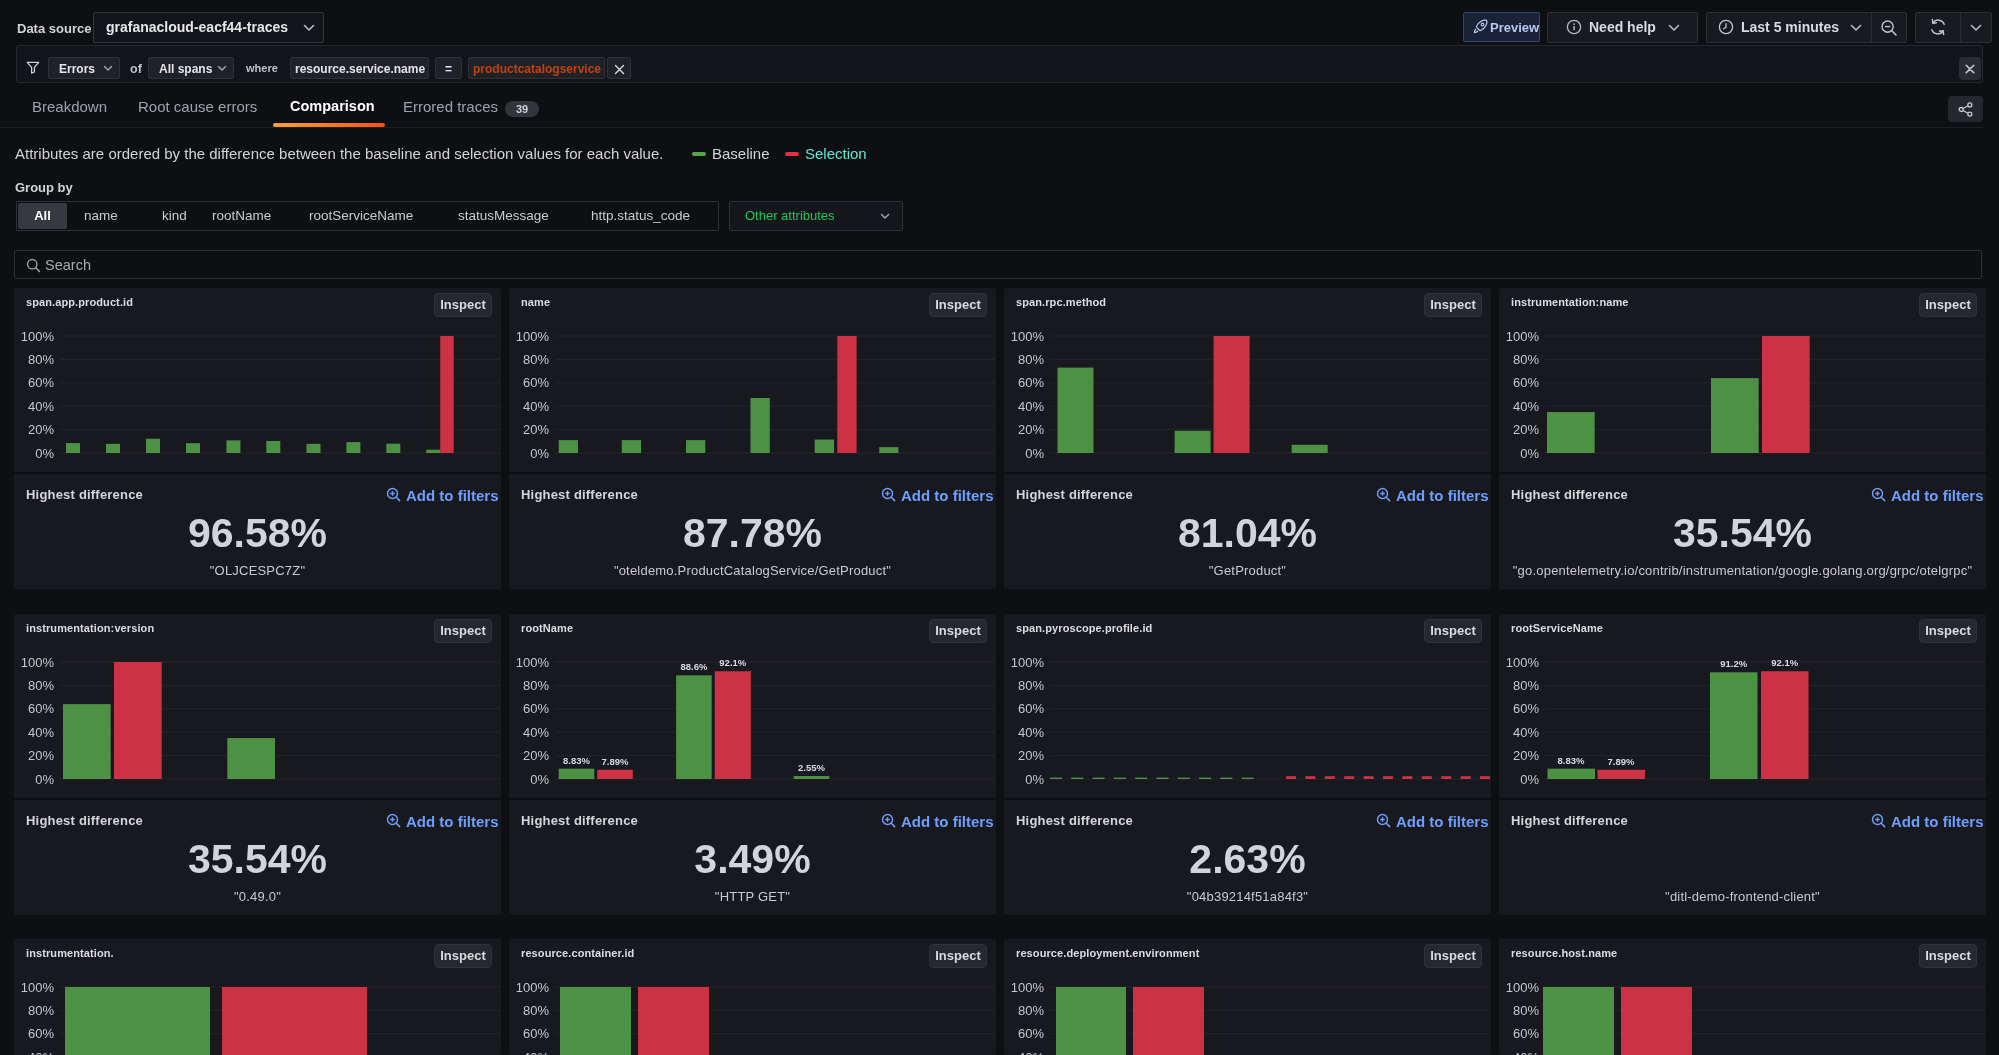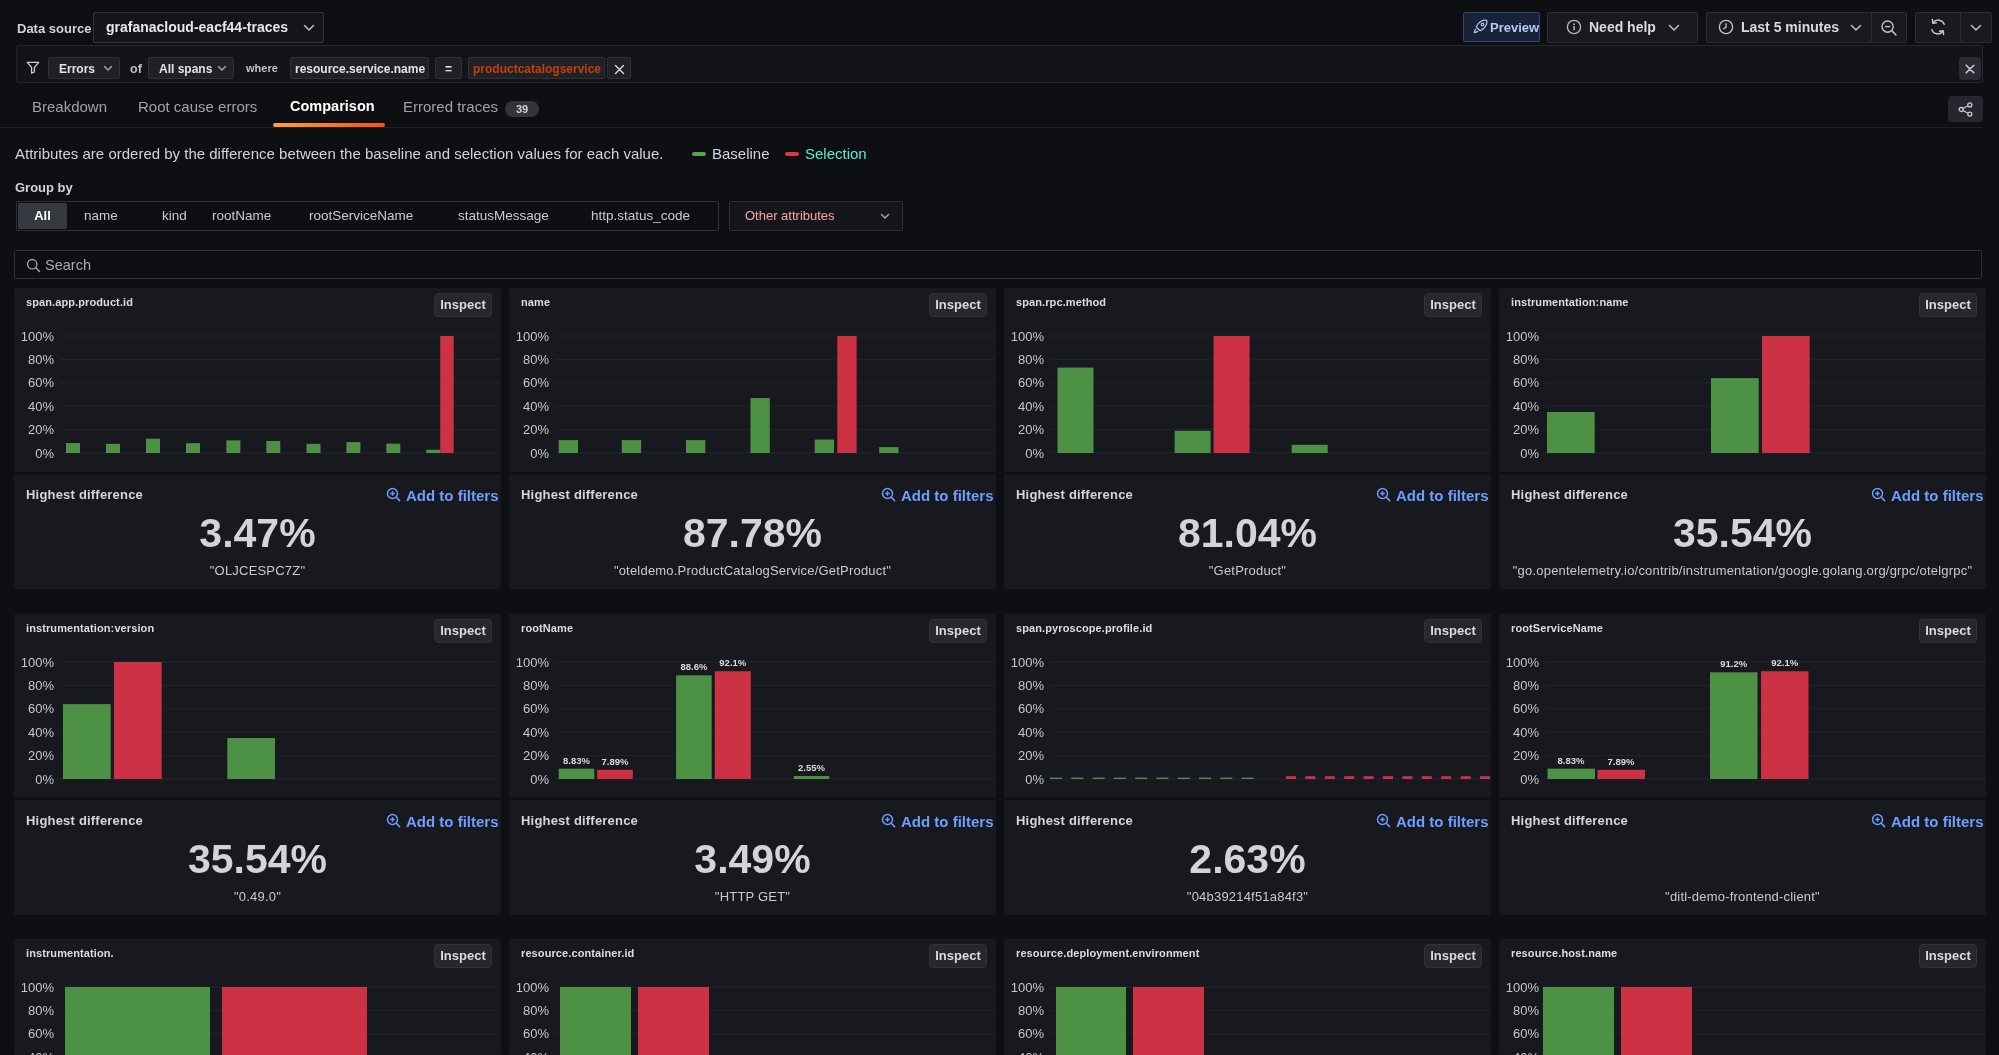--- a/index.html
+++ b/index.html
@@ -118,21 +118,21 @@
 <div class="abs" style="left:15px;top:180px;font-size:13px;font-weight:bold;color:#d2d3d8;">Group by</div>
 <div class="abs" style="left:16px;top:201px;width:703px;height:30px;border:1px solid #2e3036;border-radius:2px;"></div>
 <div class="abs" style="left:18px;top:203px;width:49px;height:26px;background:#363940;border-radius:2px;text-align:center;line-height:26px;font-size:13px;font-weight:bold;color:#ffffff;">All</div>
 <div class="abs" style="left:84px;top:208px;font-size:13.5px;color:#c9cbd0;">name</div>
 <div class="abs" style="left:151px;top:208px;font-size:13.5px;color:#c9cbd0;margin-left:11px;">kind</div>
 <div class="abs" style="left:212px;top:208px;font-size:13.5px;color:#c9cbd0;">rootName</div>
 <div class="abs" style="left:309px;top:208px;font-size:13.5px;color:#c9cbd0;">rootServiceName</div>
 <div class="abs" style="left:458px;top:208px;font-size:13.5px;color:#c9cbd0;">statusMessage</div>
 <div class="abs" style="left:591px;top:208px;font-size:13.5px;color:#c9cbd0;">http.status_code</div>
 <div class="abs" style="left:729px;top:201px;width:174px;height:30px;border:1px solid #2e3036;border-radius:2px;background:#15161b;"></div>
-<div class="abs" style="left:745px;top:208px;font-size:13px;color:#fca5a5;">Other attributes</div>
+<div class="abs" style="left:745px;top:208px;font-size:13px;color:#22c55e;">Other attributes</div>
 <svg class="abs" style="left:880px;top:213px;" width="10" height="7" viewBox="0 0 10 7">
       <path d="M1.5 1.5 L5 5 L8.5 1.5" stroke="#9fa2a9" stroke-width="1.5" fill="none" stroke-linecap="round" stroke-linejoin="round"></path>
     </svg>
 <div class="abs" style="left:14px;top:250px;width:1968px;height:29px;border:1px solid #2e3036;border-radius:2px;"></div>
 <svg class="abs" style="left:26px;top:258px;" width="15" height="15" viewBox="0 0 15 15">
       <circle cx="6.2" cy="6.2" r="4.7" stroke="#9fa2a9" stroke-width="1.4" fill="none"></circle>
       <line x1="9.8" y1="9.8" x2="13.5" y2="13.5" stroke="#9fa2a9" stroke-width="1.5" stroke-linecap="round"></line>
     </svg>
 <div class="abs" style="left:45px;top:257px;font-size:14.5px;color:#a7aab0;">Search</div>
 <div class="panel" style="left:14px;top:288px;height:301px;"></div>
@@ -167,21 +167,21 @@
     </svg>
 <div class="abs" style="left:14px;top:472px;width:487px;height:2px;background:#0e0f13;"></div>
 <div class="hdiff" style="left:26px;top:487px;">Highest difference</div>
 <svg class="abs" style="left:386px;top:487px;" width="15" height="15" viewBox="0 0 15 15">
       <circle cx="6.5" cy="6.5" r="5" stroke="#6e9fff" stroke-width="1.4" fill="none"></circle>
       <line x1="6.5" y1="4.2" x2="6.5" y2="8.8" stroke="#6e9fff" stroke-width="1.4"></line>
       <line x1="4.2" y1="6.5" x2="8.8" y2="6.5" stroke="#6e9fff" stroke-width="1.4"></line>
       <line x1="10.3" y1="10.3" x2="13.6" y2="13.6" stroke="#6e9fff" stroke-width="1.5" stroke-linecap="round"></line>
     </svg>
 <div class="addf" style="left:406px;top:487px;">Add to filters</div>
-<div class="abs" style="left:14px;top:510px;width:487px;text-align:center;font-size:41px;font-weight:bold;color:#d3d4da;">3.47%</div>
+<div class="abs" style="left:14px;top:510px;width:487px;text-align:center;font-size:41px;font-weight:bold;color:#d3d4da;">96.58%</div>
 <div class="abs" style="left:14px;top:563px;width:487px;text-align:center;font-size:13px;color:#c9cacf;letter-spacing:0.2px;">"OLJCESPC7Z"</div>
 <div class="panel" style="left:509px;top:288px;height:301px;"></div>
 <div class="abs" style="left:509px;top:288px;width:487px;">
       <div class="ptitle">name</div>
       <div class="inspect">Inspect</div>
     </div>
 <svg class="abs" style="left:509px;top:288px;" width="487" height="184" viewBox="0 0 487 184">
       <line x1="46" y1="48.0" x2="486" y2="48.0" stroke="#24252b" stroke-width="1"></line>
       <line x1="46" y1="71.4" x2="486" y2="71.4" stroke="#24252b" stroke-width="1"></line>
       <line x1="46" y1="94.8" x2="486" y2="94.8" stroke="#24252b" stroke-width="1"></line>

